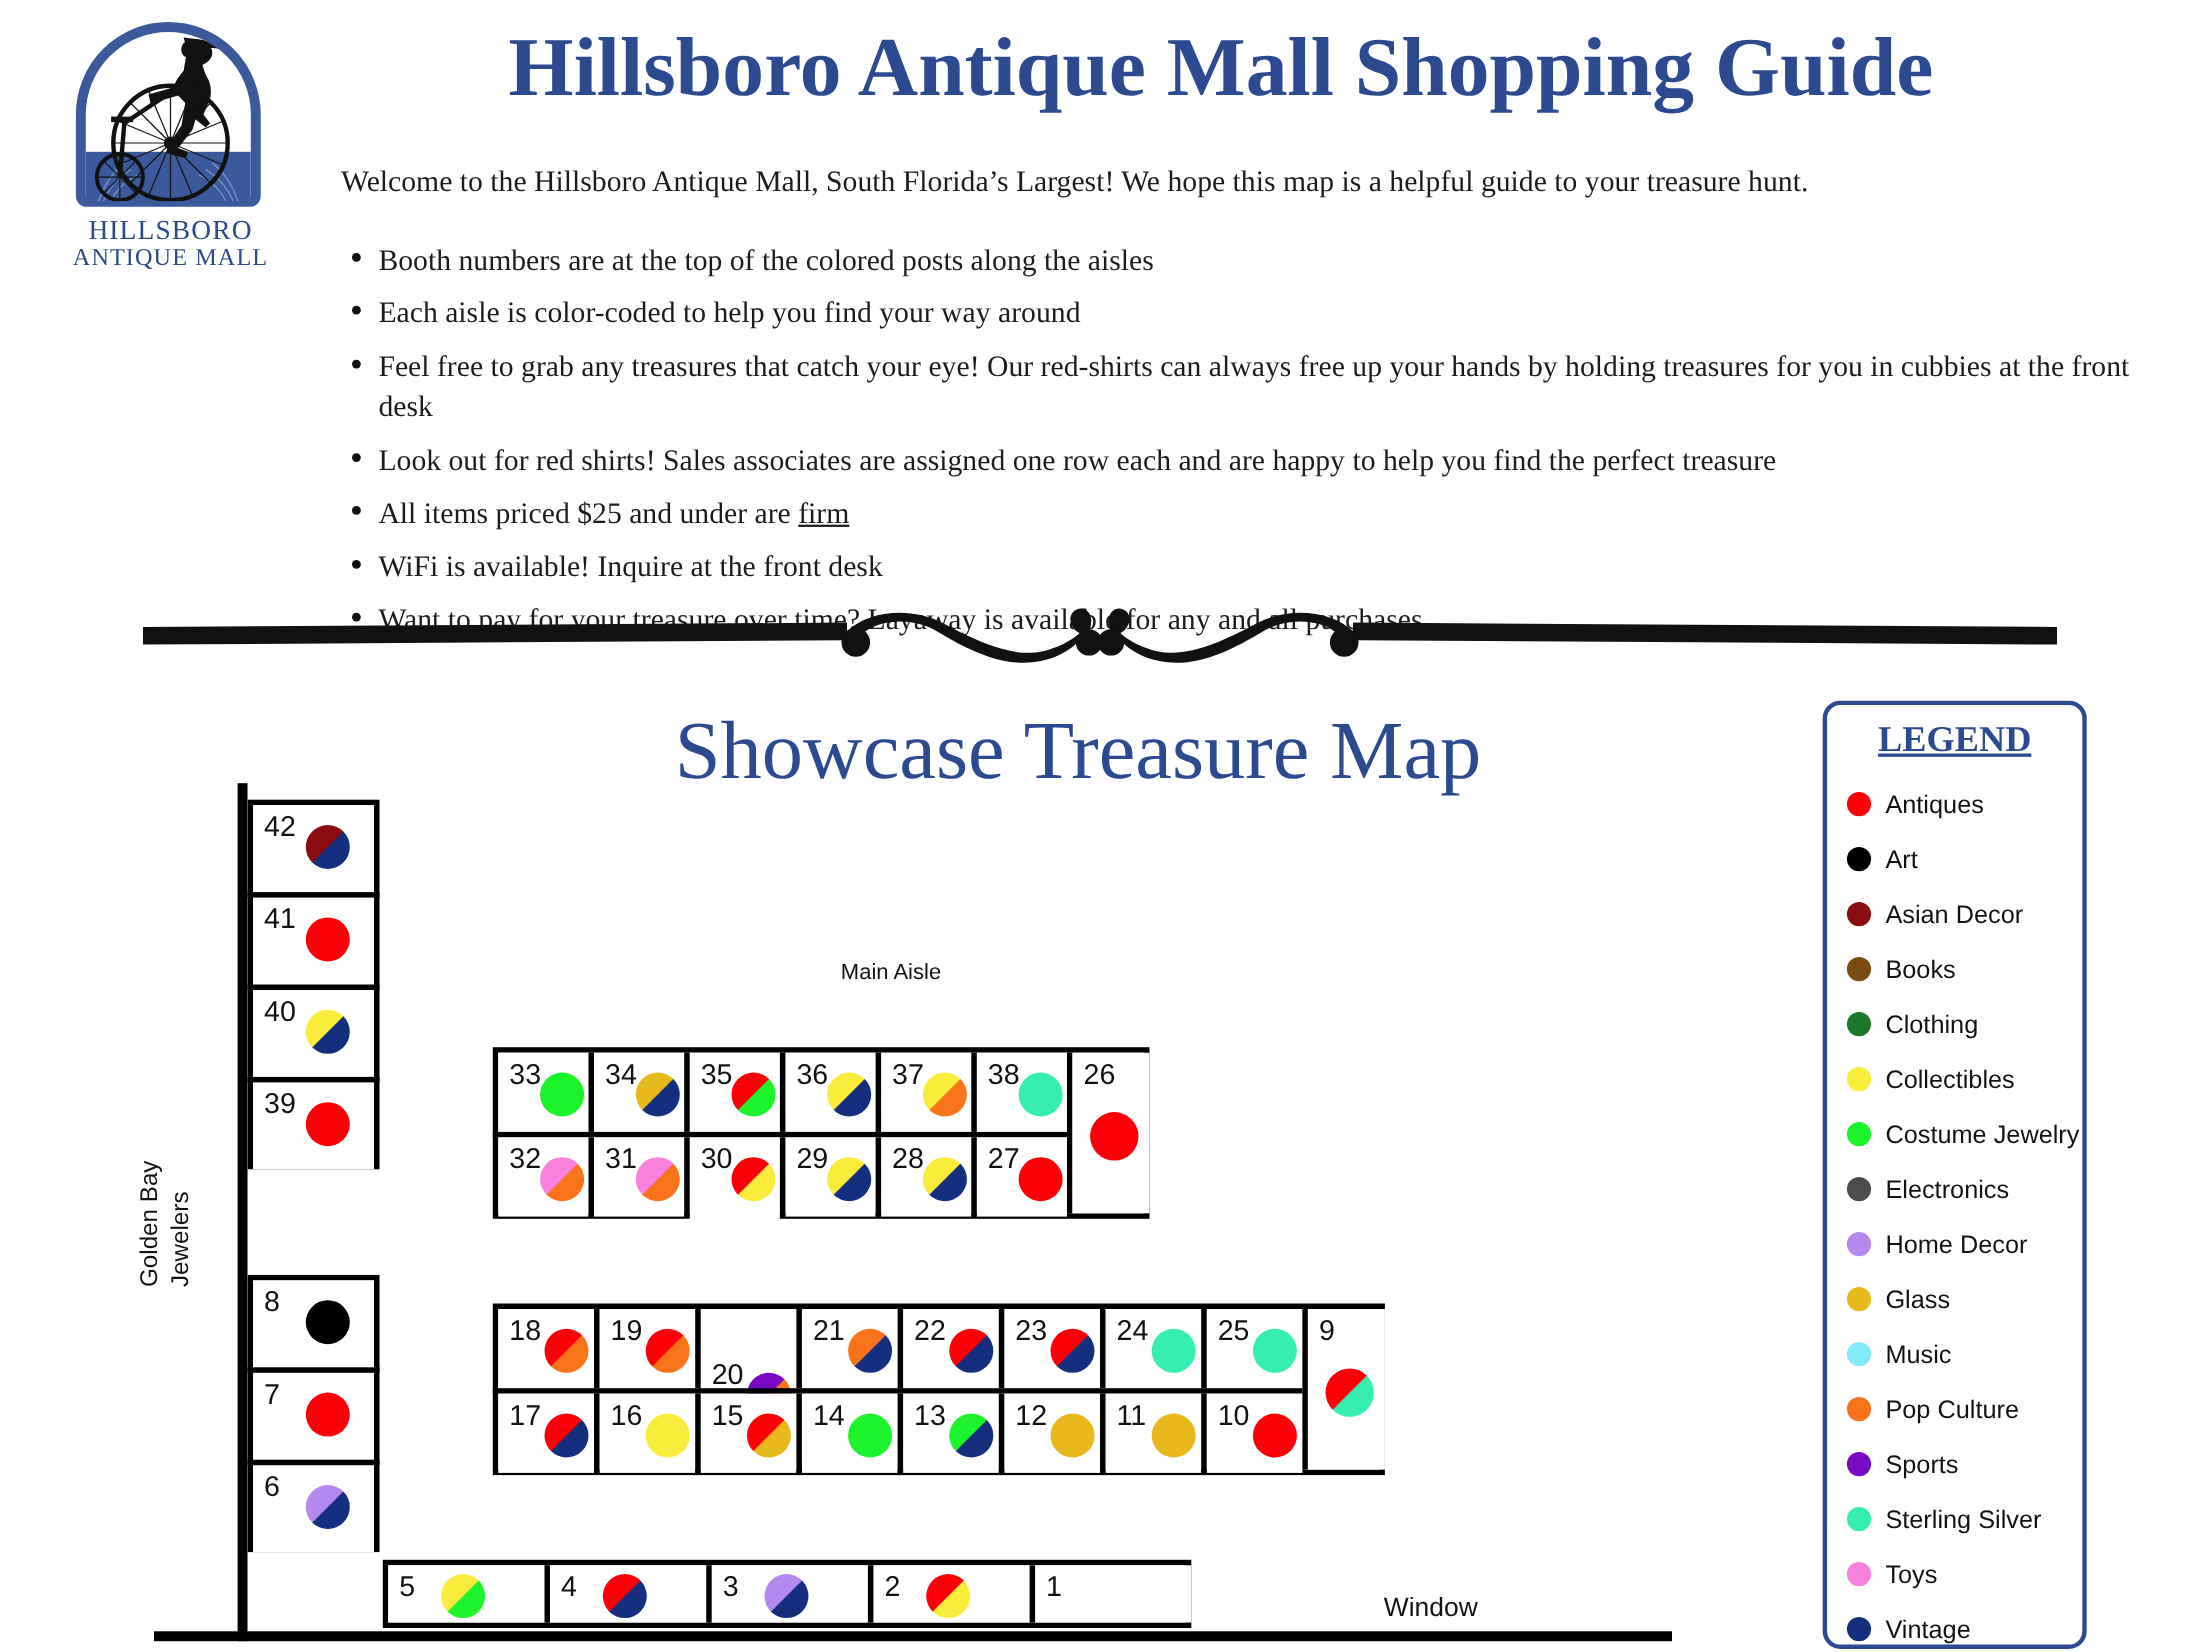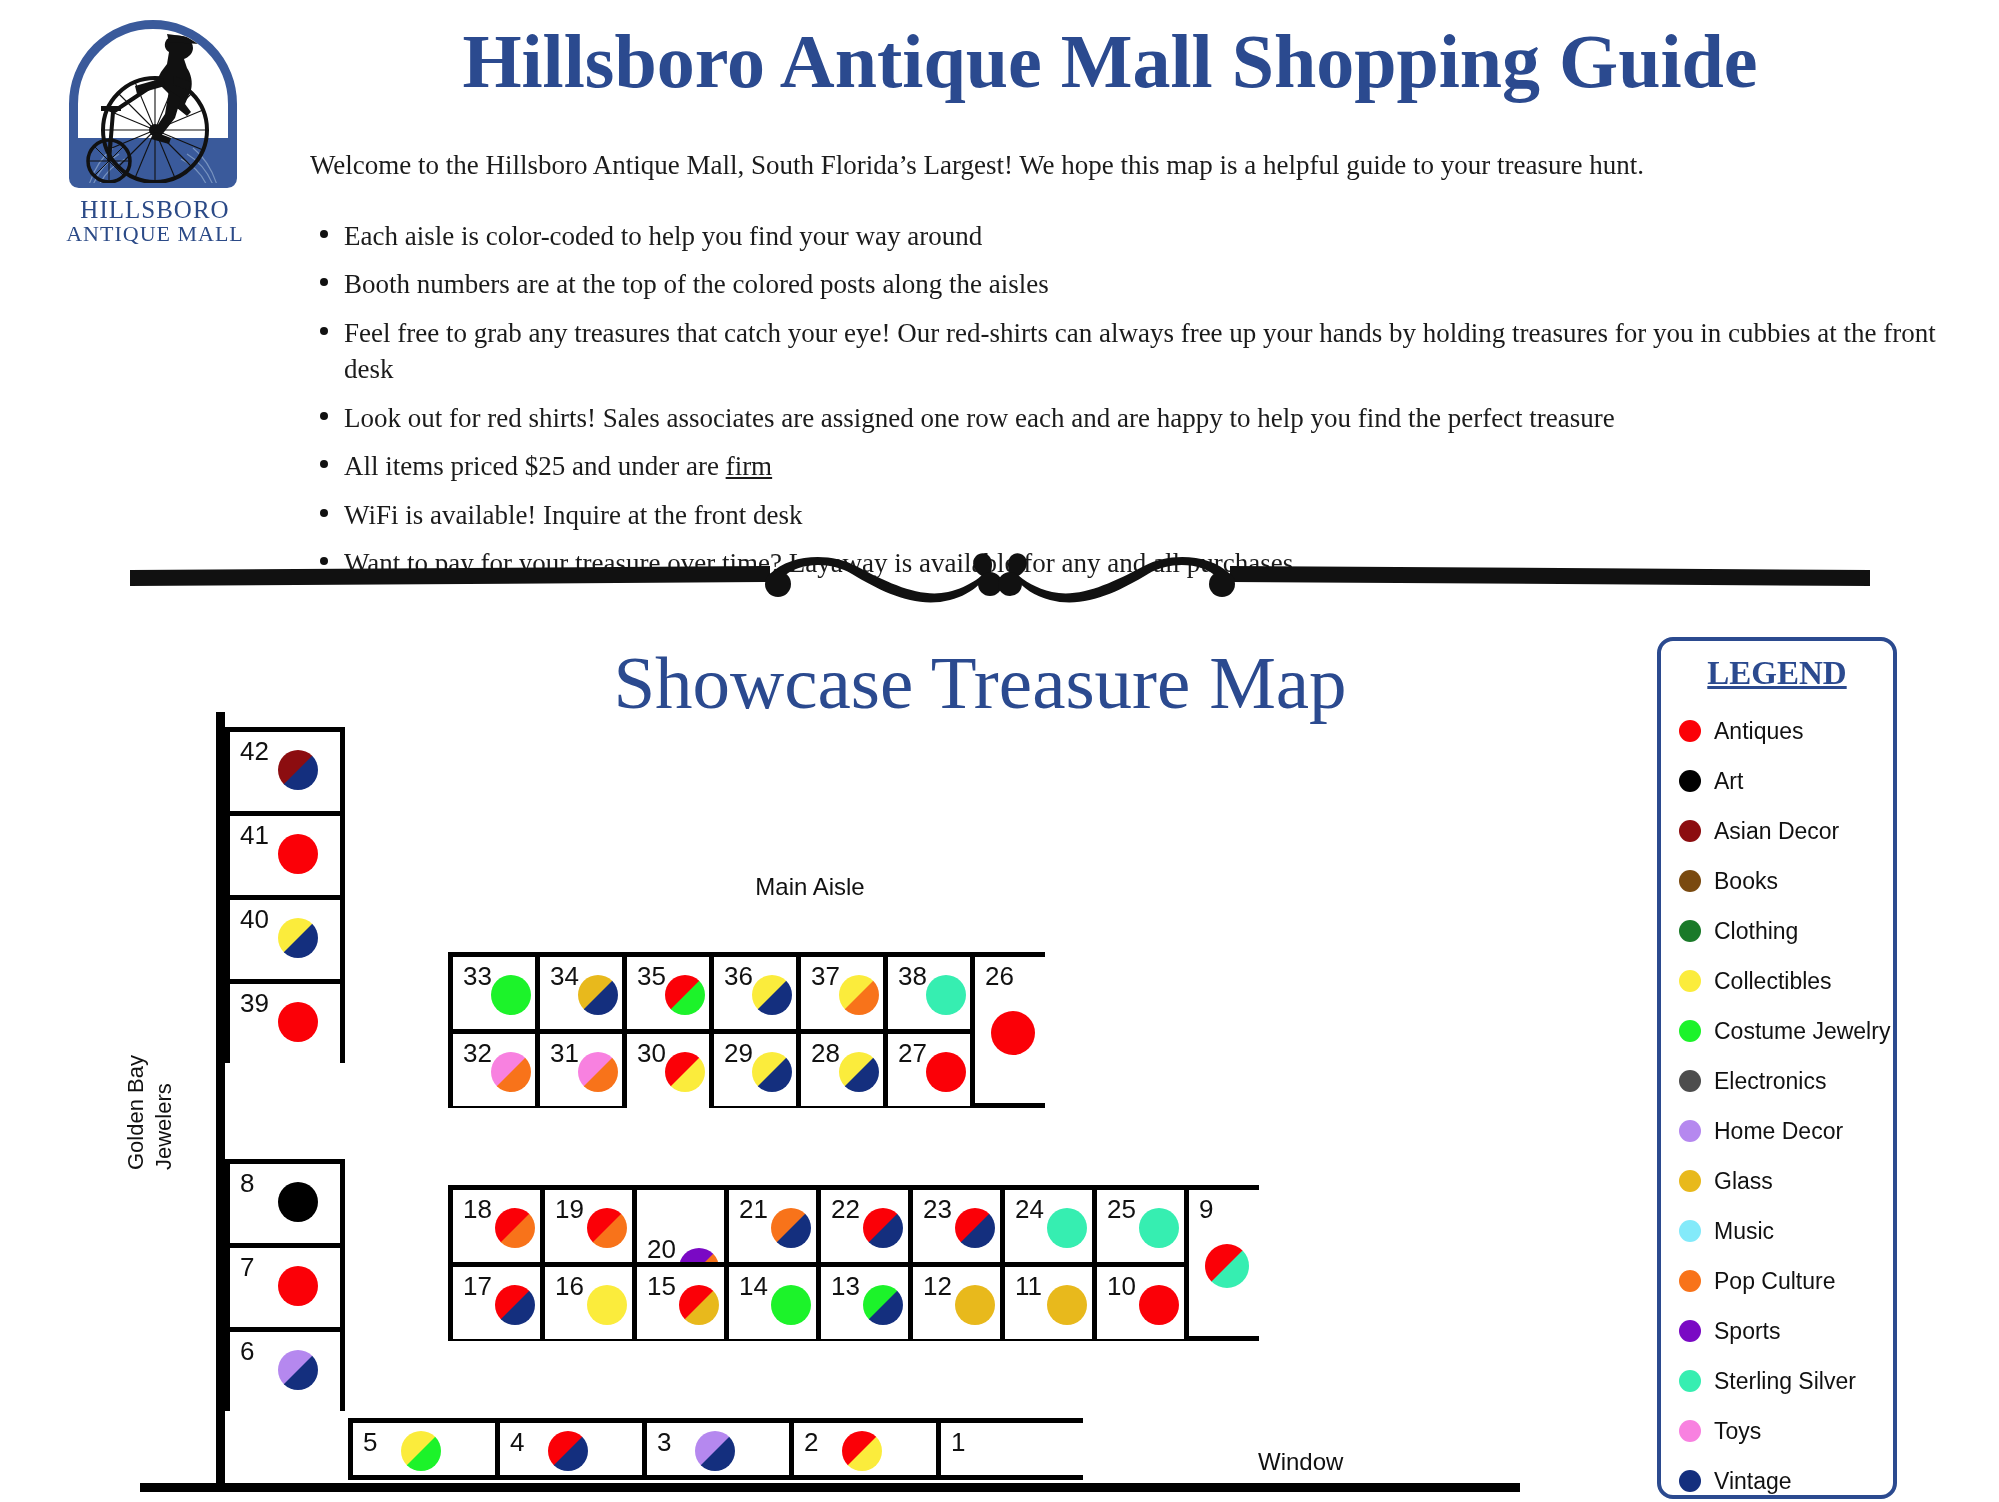--- a/index.html
+++ b/index.html
@@ -56,21 +56,21 @@
   #divider{position:absolute;left:130px;top:548px;width:1740px;height:60px;}
 
   
   #maptitle{
     position:absolute;left:480px;top:640px;width:1000px;
     font-size:75px;color:#2b4a8f;text-align:center;
     font-family:"Liberation Serif", serif;
   }
   #mainaisle{
     position:absolute;left:700px;top:873px;width:220px;
-    text-align:center;font-size:24px;color:#111;
+    text-align:center;font-size:20px;color:#111;
     font-family:"Liberation Sans", sans-serif;
   }
   #windowlabel{
     position:absolute;left:1258px;top:1448px;
     font-size:24px;color:#111;
     font-family:"Liberation Sans", sans-serif;
   }
   #gbj{
     position:absolute;left:105px;top:1020px;width:60px;height:150px;
     font-family:"Liberation Sans", sans-serif;font-size:22px;color:#111;
@@ -186,22 +186,22 @@
       <path d="M66 66 L94 58 L96 66 L68 74 Z" fill="#111"></path>
     </g>
   </svg>
   <div class="l1">HILLSBORO</div>
   <div class="l2">ANTIQUE MALL</div>
 </div>
 
 <div id="title">Hillsboro Antique Mall Shopping Guide</div>
 <div id="welcome">Welcome to the Hillsboro Antique Mall, South Florida’s Largest! We hope this map is a helpful guide to your treasure hunt.</div>
 <ul id="bullets">
+    <li><span>Booth numbers are at the top of the colored posts along the aisles</span></li>
     <li><span>Each aisle is color-coded to help you find your way around</span></li>
-    <li><span>Booth numbers are at the top of the colored posts along the aisles</span></li>
     <li><span>Feel free to grab any treasures that catch your eye! Our red-shirts can always free up your hands by holding treasures for you in cubbies at the front desk</span></li>
     <li><span>Look out for red shirts! Sales associates are assigned one row each and are happy to help you find the perfect treasure</span></li>
     <li><span>All items priced $25 and under are </span><span class="u">firm</span></li>
     <li><span>WiFi is available! Inquire at the front desk</span></li>
     <li><span>Want to pay for your treasure over time? Layaway is available for any and all purchases</span></li>
   </ul>
 
 <svg id="divider" viewBox="0 0 1740 60" preserveAspectRatio="none">
   <polygon points="0,22 640,18 640,34 0,38" fill="#111"></polygon>
   <polygon points="1740,22 1100,18 1100,34 1740,38" fill="#111"></polygon>

